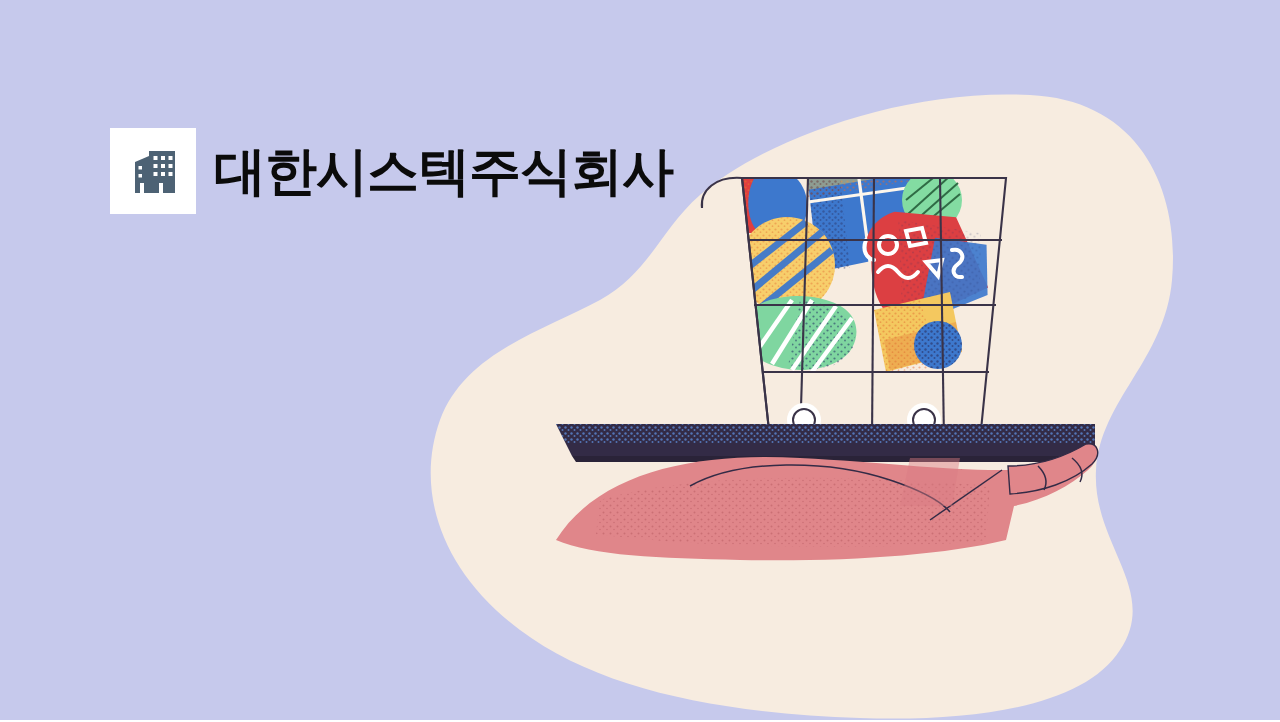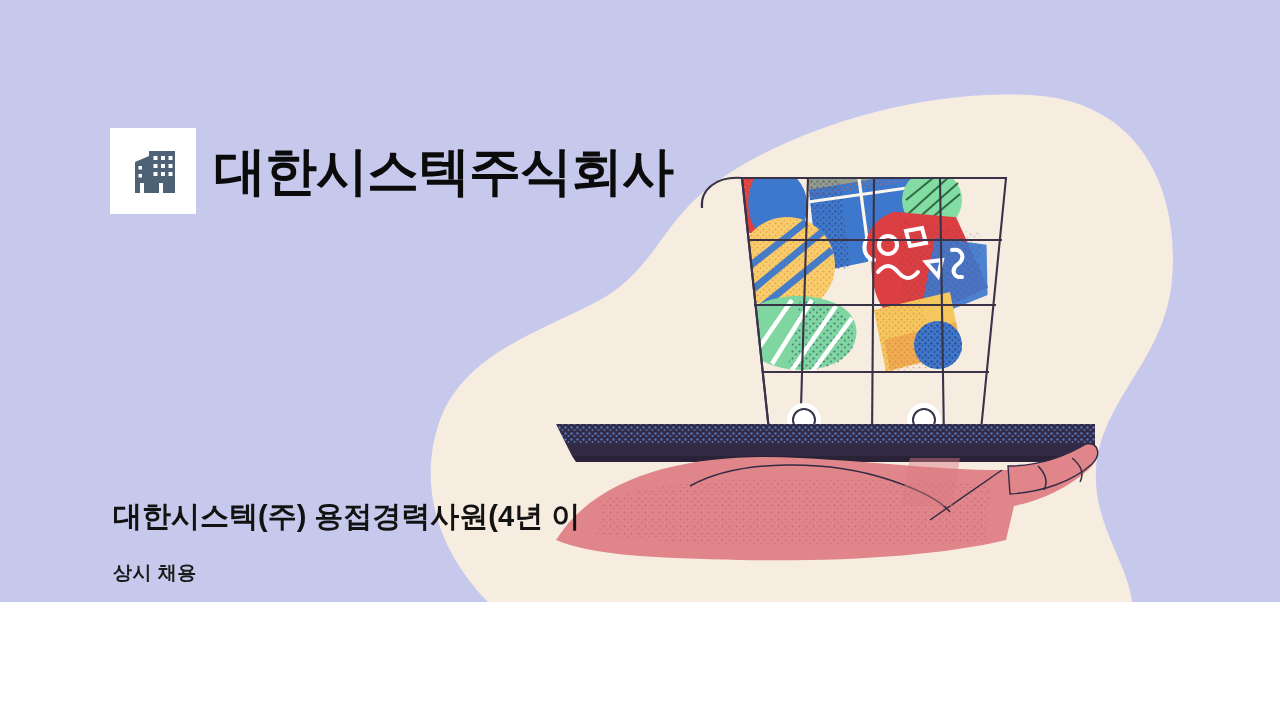--- a/index.html
+++ b/index.html
@@ -3,21 +3,21 @@
 <meta charset="utf-8">
 <style>
   html, body {
     margin: 0;
     padding: 0;
     background: #ffffff;
   }
   #canvas {
     position: relative;
     width: 1280px;
-    height: 602px;
+    height: 720px;
     overflow: hidden;
     background: #c6c9ec;
     font-family: "Liberation Sans", "DejaVu Sans", sans-serif;
   }
   #artwork {
     position: absolute;
     inset: 0;
     width: 1280px;
     height: 722px;
   }
@@ -284,18 +284,14 @@
           <rect x="36" y="29" width="4" height="4"></rect>
           <rect x="43.5" y="29" width="4" height="4"></rect>
           <rect x="13.5" y="23" width="3.5" height="3.5"></rect>
           <rect x="13.5" y="31" width="3.5" height="3.5"></rect>
         </g>
       </svg>
     </div>
     <div class="company-name">대한시스텍주식회사</div>
   </div>
 
-  <div class="job-block">
-    <div class="job-title">대한시스텍(주) 용접경력사원(4년 이</div>
-    <div class="job-status">상시 채용</div>
-  </div>
 
 </div>
 
 </body></html>

